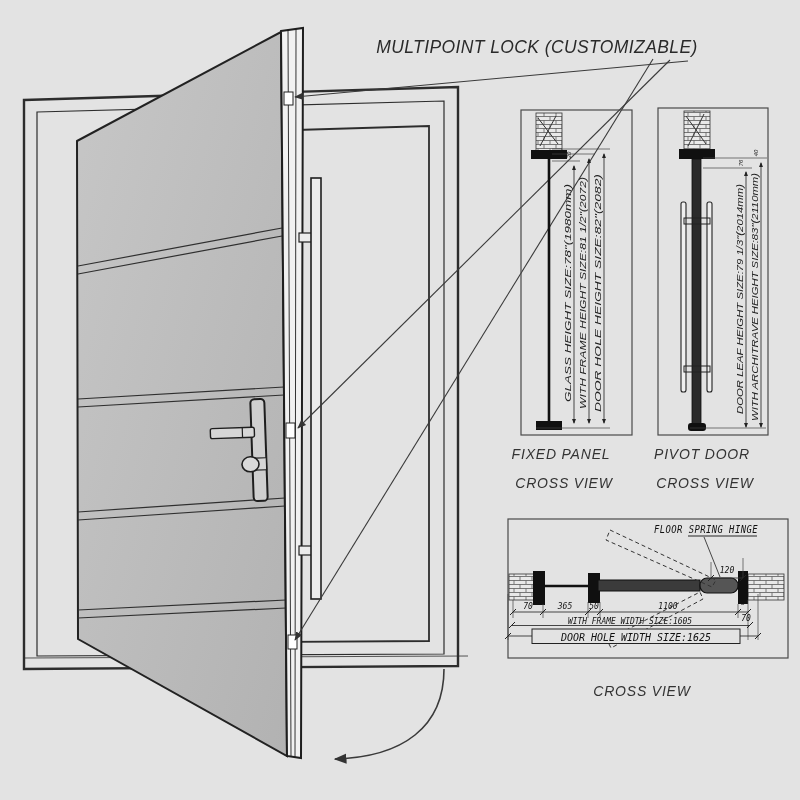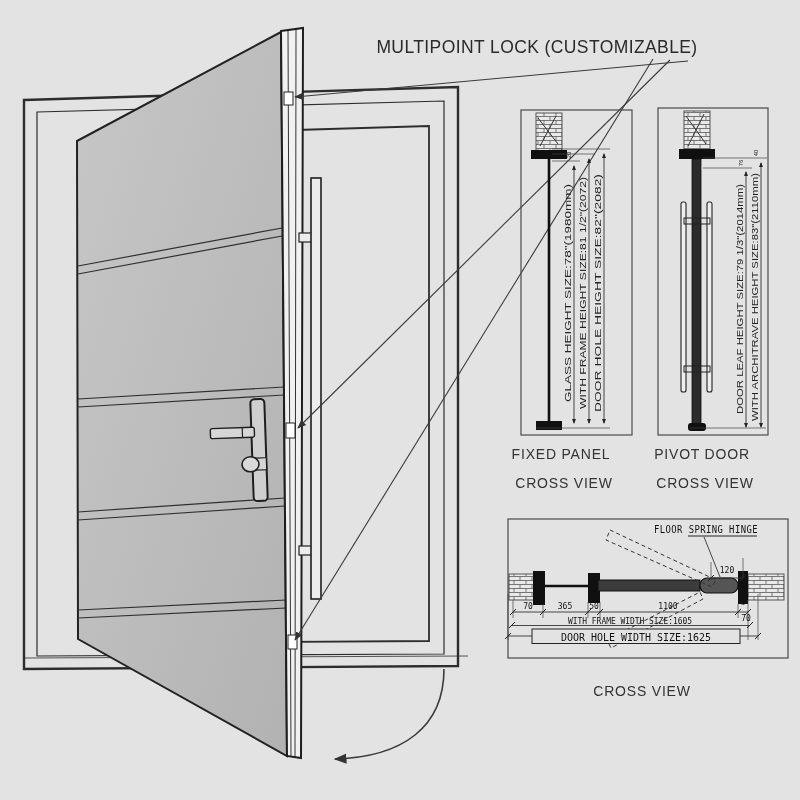--- a/index.html
+++ b/index.html
@@ -1,17 +1,17 @@
 <!DOCTYPE html>
 <html><head>
 <meta charset="utf-8">
 <style>
   html,body{margin:0;padding:0;background:#e3e3e3;}
   #stage{position:relative;width:800px;height:800px;background:#e3e3e3;overflow:hidden;
-         font-family:"Liberation Sans",sans-serif;}
+         font-family:"Liberation Sans",sans-serif;font-style:italic;}
   svg{display:block}
   .t-title{font-family:"Liberation Sans",sans-serif;font-size:17.5px;letter-spacing:.4px;fill:#2a2a2a;}
   .t-label{font-family:"Liberation Sans",sans-serif;font-size:14px;letter-spacing:.8px;fill:#333;}
   .t-dim{font-family:"Liberation Sans",sans-serif;font-size:9.5px;fill:#222;}
   .t-dim-sm{font-family:"Liberation Sans",sans-serif;font-size:6px;fill:#222;}
   .t-cad{font-family:"DejaVu Sans Mono","Liberation Mono",monospace;fill:#111;}
   .sz11{font-size:10.5px;letter-spacing:.5px;}
   .sz10{font-size:10px;}
   .sz8{font-size:8px;}
   .sz7{font-size:7px;}

